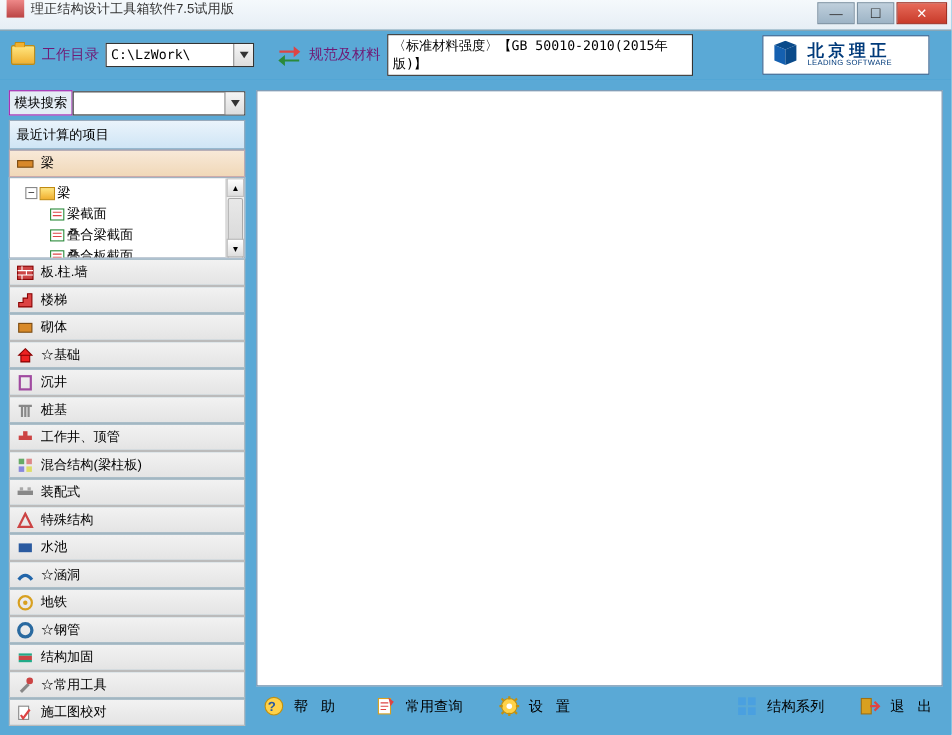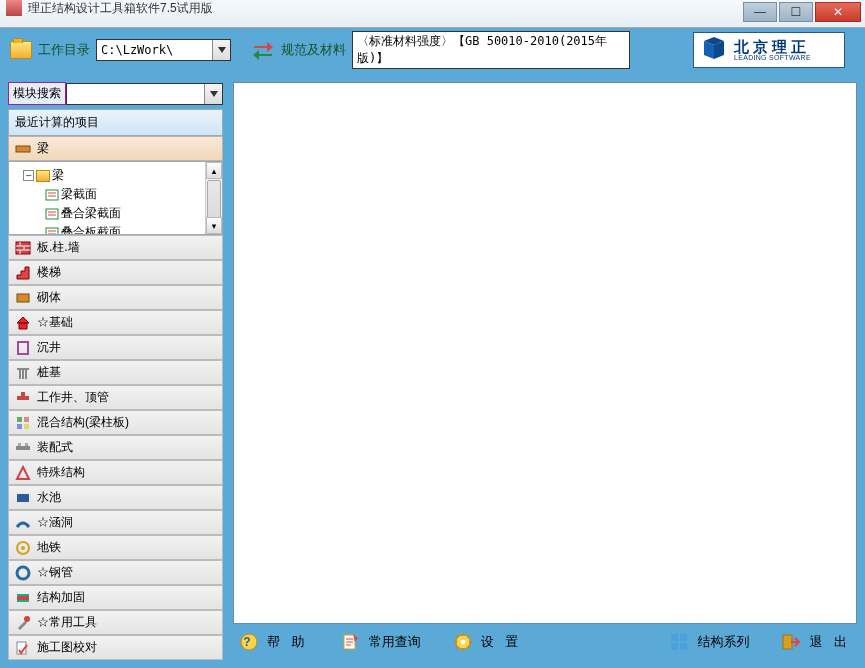--- a/index.html
+++ b/index.html
@@ -11,21 +11,21 @@
 .titlebar .title { color: #333; font-size: 12px; }
 .win-controls { position: absolute; right: 4px; top: 2px; display: flex; gap: 2px; }
 .win-btn { width: 34px; height: 20px; display:flex; align-items:center; justify-content:center; font-size:12px; color:#fff; }
 .win-min, .win-max { background: linear-gradient(#bfcfdc,#9db4c6); border:1px solid #7a8fa0; color:#333; }
 .win-close { background: linear-gradient(#e76a5a,#c83b2a); border:1px solid #a03024; width:46px; }
 
 
 .topbar { height: 44px; background: #5aa9d6; display:flex; align-items:center; padding: 0 10px; position: relative; }
 .folder-icon { width:22px; height:18px; background: linear-gradient(#ffe680,#f0b030); border:1px solid #c08a10; border-radius:2px; margin-right:6px; position:relative; }
 .folder-icon::before { content:""; position:absolute; top:-4px; left:2px; width:8px; height:4px; background:#f0b030; border:1px solid #c08a10; border-bottom:none; border-radius:2px 2px 0 0; }
-.tb-label { color:#14532d; font-size:13px; margin-right:6px; }
+.tb-label { color:#701a75; font-size:13px; margin-right:6px; }
 .dir-box { width:135px; height:22px; background:#fff; border:1px solid #333; display:flex; align-items:center; padding:0 4px; font-family:"SimSun",monospace; position:relative; }
 .dir-box .dd-arrow { position:absolute; right:0; top:0; bottom:0; width:18px; border-left:1px solid #888; display:flex; align-items:center; justify-content:center; background:linear-gradient(#f5f5f5,#ddd); }
 .sync-icons { margin-left:20px; display:flex; align-items:center; margin-right:6px; }
 .sync-icons svg { display:block; }
 .spec-box { width:278px; height:38px; background:#fff; border:1px solid #333; display:flex; align-items:center; padding:0 4px; font-family:"SimSun",monospace; }
 .logo-box { position:absolute; right:20px; top:4px; width:152px; height:36px; background:#fff; border:1px solid #2a5a8a; display:flex; align-items:center; padding:0 6px; gap:6px; }
 .logo-mark { width:28px; height:26px; background:#fff; position:relative; }
 .logo-mark svg { width:28px; height:26px; }
 .logo-text { display:flex; flex-direction:column; line-height:1; }
 .logo-text .cn { font-size:15px; font-weight:bold; color:#003a7a; letter-spacing:4px; }

